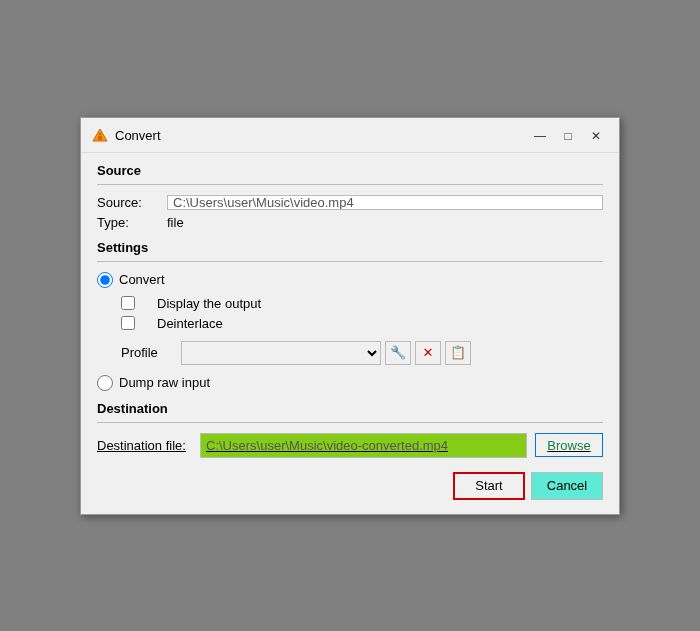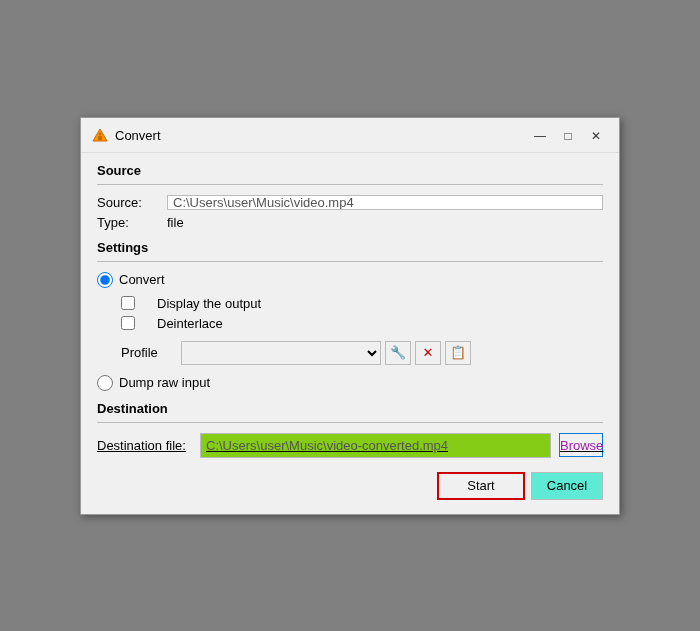--- a/index.html
+++ b/index.html
@@ -207,38 +207,38 @@
       height: 25px;
       border: 1px solid #bbb;
       background: #84cc16;
       padding: 2px 5px;
       font-size: 13px;
       color: #555;
       outline: none;
     }
 
     .browse-btn {
-      width: 44px;
+      width: 68px;
       height: 24px;
       border: 1px solid #0078d7;
       background: #f0f0f0;
-      color: #a21caf;
+      color: #15803d;
       cursor: pointer;
       font-size: 13px;
     }
 
     .footer-row {
       display: flex;
       justify-content: flex-end;
       gap: 6px;
       margin-top: 14px;
     }
 
     .start-btn {
-      width: 88px;
+      width: 72px;
       height: 28px;
       border: 2px solid #cc0000;
       background: #f0f0f0;
       color: #000;
       cursor: pointer;
       font-size: 13px;
     }
 
     .cancel-btn {
       width: 72px;

